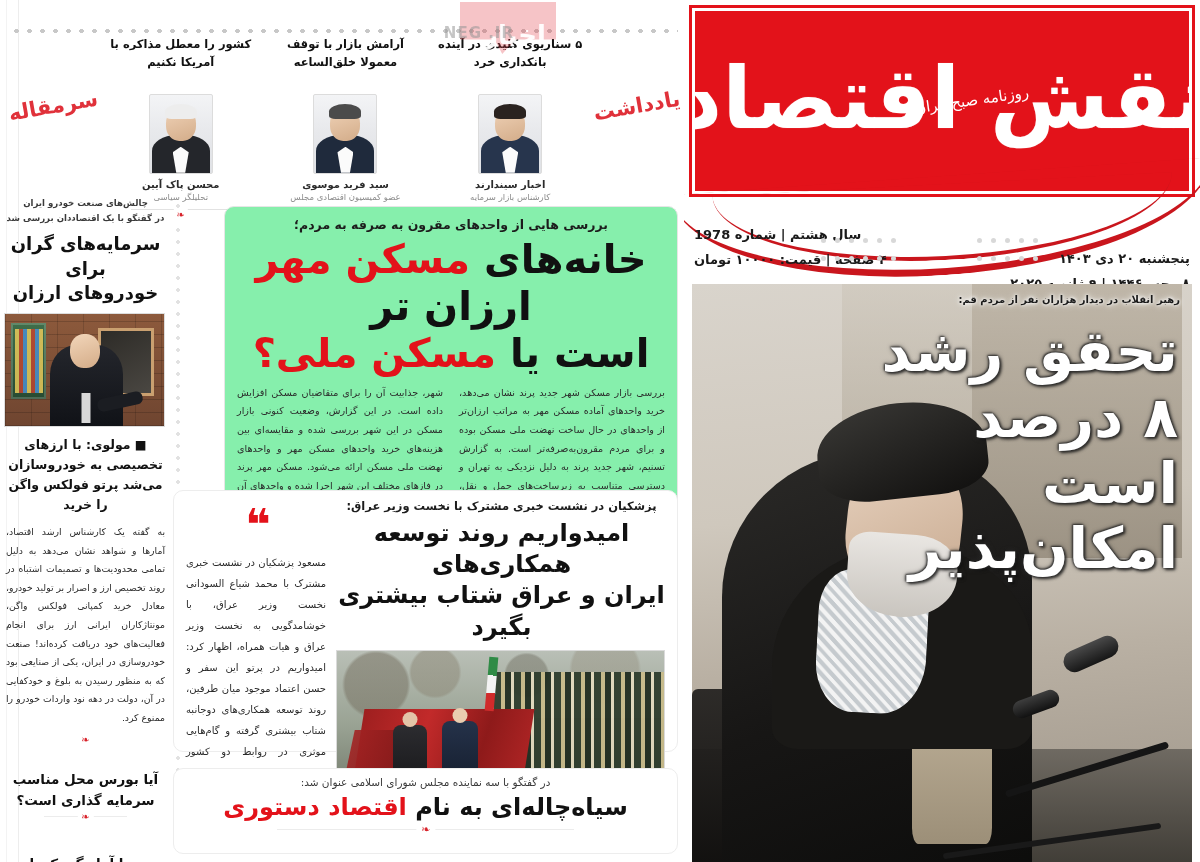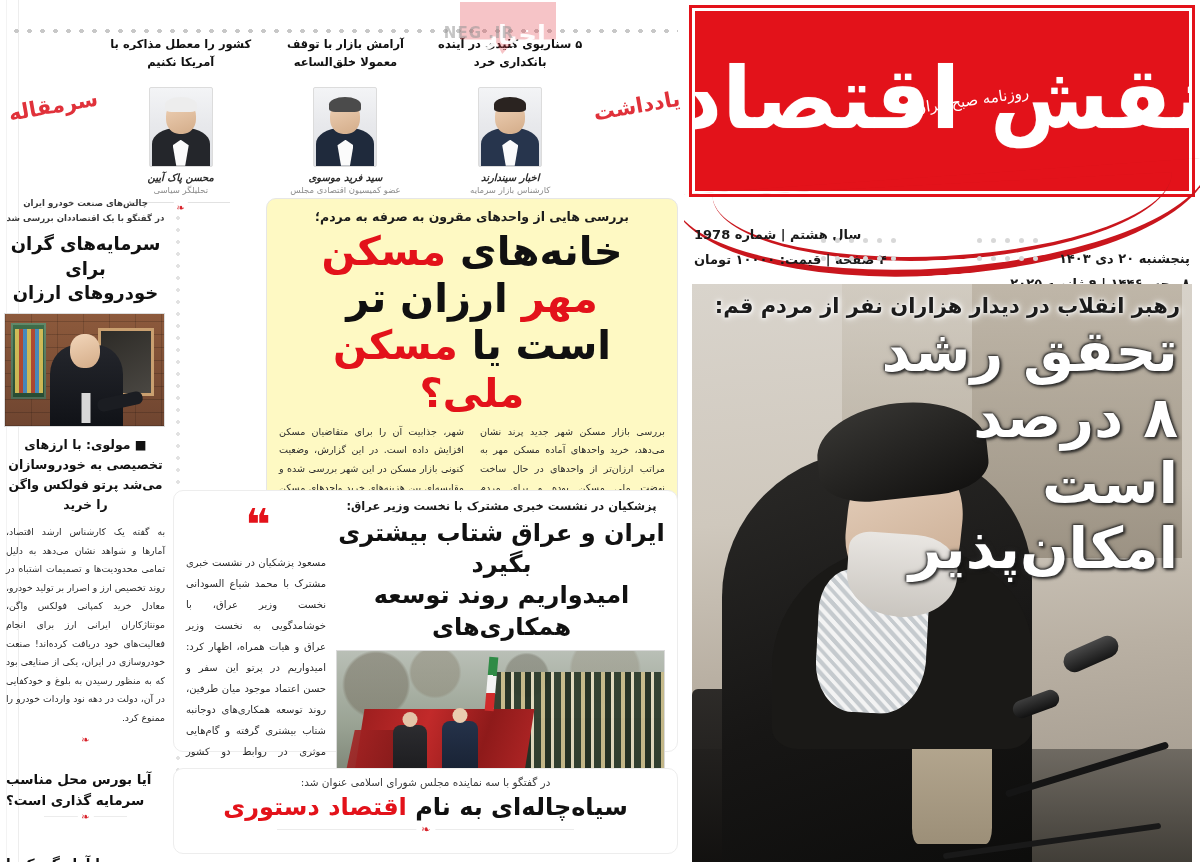--- a/index.html
+++ b/index.html
@@ -143,21 +143,21 @@
     border-radius:9px;transform:rotate(-20deg);
   }
   .chair{
     position:absolute;left:0%;bottom:2%;width:26%;height:30%;
     background:linear-gradient(180deg,#262422,#0f0e0d);
     border-radius:6px 10px 0 0;opacity:.95;
   }
 
   .hero-kicker{
     position:absolute;top:10px;right:12px;
-    font-size:21px;font-weight:bold;color:#1b1b1b;
+    font-size:10px;font-weight:bold;color:#1b1b1b;
     text-shadow:0 0 5px #fff,0 0 9px #fff,0 0 3px #fff;
     letter-spacing:-.2px;white-space:nowrap;
   }
   .hero-title{
     position:absolute;top:36px;right:14px;width:300px;
     text-align:right;font-size:57px;font-weight:bold;line-height:1.12;
     color:#fff;
     text-shadow:
       0 0 2px #2b2b2b,0 0 5px #3a3a3a,2px 2px 3px rgba(0,0,0,.75),
       -1px -1px 2px rgba(0,0,0,.6);
@@ -201,21 +201,21 @@
     flex:0 0 72px;display:flex;align-items:center;justify-content:center;
     padding-top:58px;
   }
   .op-label span{
     color:#e0313a;font-size:21px;font-weight:bold;
     transform:rotate(-10deg);white-space:nowrap;
   }
   .op-card{flex:1 1 0;padding:0 7px;text-align:center;position:relative;}
   .op-title{
     font-size:11.5px;font-weight:bold;line-height:1.55;color:#111;
-    min-height:34px;margin-bottom:15px;letter-spacing:-.2px;
+    min-height:34px;margin-bottom:22px;letter-spacing:-.2px;
   }
   .op-photo{
     width:62px;height:78px;margin:0 auto 5px auto;border:1px solid #dcdcdc;
     background:linear-gradient(180deg,#f3f4f6 0%,#e8e9ec 46%,#dfe1e5 100%);
     position:relative;overflow:hidden;border-radius:2px;
   }
   .op-photo .face{
     position:absolute;left:50%;top:16%;transform:translateX(-50%);
     width:30px;height:34px;border-radius:48% 48% 44% 44%;
     background:linear-gradient(160deg,#f0d3b8,#d3ac89);
@@ -226,34 +226,34 @@
   }
   .op-photo .torso{
     position:absolute;left:50%;bottom:0;transform:translateX(-50%);
     width:58px;height:38px;border-radius:42% 42% 0 0;
   }
   .op-photo .shirt{
     position:absolute;left:50%;bottom:0;transform:translateX(-50%);
     width:16px;height:26px;background:#fbfbfb;
     clip-path:polygon(50% 0,100% 22%,78% 100%,22% 100%,0 22%);
   }
-  .op-name{font-size:10px;font-weight:bold;color:#2b2b2b;margin-top:2px;font-style:italic;}
+  .op-name{font-size:10px;font-weight:bold;color:#2b2b2b;margin-top:2px;}
   .op-role{font-size:8.5px;color:#8c8c8c;margin-top:2px;line-height:1.4;}
   .op-sep{
     margin:5px auto 0 auto;width:66%;border-top:1px solid #e2e2e2;position:relative;height:11px;
   }
   .op-sep::after{
     content:"❧";position:absolute;left:50%;top:-1px;transform:translateX(-50%);
     color:#d8222a;font-size:10px;background:#fff;padding:0 3px;
   }
 
   
   .lead-box{
-    position:absolute;top:198px;right:6px;width:412px;
-    border:1px solid #e6e6e6;border-radius:10px;background:#fef9c3;
+    position:absolute;top:206px;right:6px;width:454px;
+    border:1px solid #e6e6e6;border-radius:10px;background:#86efac;
     padding:8px 12px 10px 12px;box-sizing:border-box;z-index:2;
   }
   .lead-kicker{
     text-align:center;font-size:12.5px;font-weight:bold;color:#1c1c1c;margin:2px 0 4px 0;
   }
   .lead-title{
     text-align:center;font-size:40px;font-weight:bold;line-height:1.18;
     color:#111;letter-spacing:-1.4px;margin-bottom:4px;
   }
   .lead-title .hl{color:#e3121a;}
@@ -411,21 +411,21 @@
     position:absolute;left:58%;bottom:16%;width:46px;height:13px;
     background:#1b1d22;transform:rotate(-12deg);border-radius:6px;
   }
   .mc-sub{
     font-size:12.5px;font-weight:bold;line-height:1.6;text-align:center;
     color:#111;margin:8px 0 8px 0;
   }
   .mc-body{font-size:9.3px;line-height:2.0;text-align:justify;color:#2b2b2b;}
   .mc-mark{text-align:center;color:#d8222a;font-size:10px;margin:6px 0 4px 0;}
   .mc-item{
-    font-size:13.5px;font-weight:bold;line-height:1.55;text-align:left;
+    font-size:13.5px;font-weight:bold;line-height:1.55;text-align:center;
     color:#111;margin:24px 0 6px 0;letter-spacing:-.4px;
   }
   .mc-rule{
     width:52%;margin:0 auto;border-top:1px solid #ececec;position:relative;height:12px;
   }
   .mc-rule::after{
     content:"❧";position:absolute;left:50%;top:-6px;transform:translateX(-50%);
     color:#d8222a;font-size:10px;background:#fff;padding:0 4px;
   }
   .vert-dots{
@@ -594,22 +594,22 @@
           <div class="lead-col">شهر، جذابیت آن را برای متقاضیان مسکن افزایش داده است. در این گزارش، وضعیت کنونی بازار مسکن در این شهر بررسی شده و مقایسه‌ای بین هزینه‌های خرید واحدهای مسکن مهر و واحدهای نهضت ملی مسکن ارائه می‌شود. مسکن مهر پرند در فازهای مختلف این شهر اجرا شده و واحدهای آن عمدتاً آماده سکونت هستند. این واحدها معمولاً دارای امکانات اولیه نظیر آسانسور، پارکینگ و دسترسی به امکانات شهری هستند.</div>
         </div>
         <div class="lead-mark">❧</div>
       </div>
 
       <div class="story2">
         <div class="s2-flex">
           <div class="s2-main">
             <div class="s2-kicker">پزشکیان در نشست خبری مشترک با نخست وزیر عراق:</div>
             <div class="s2-title">
+              <div>امیدواریم روند توسعه همکاری‌های</div>
               <div>ایران و عراق شتاب بیشتری بگیرد</div>
-              <div>امیدواریم روند توسعه همکاری‌های</div>
             </div>
             <div class="s2-photo">
               <div class="s2-trees"></div>
               <div class="s2-ground"></div>
               <div class="s2-guards"></div>
               <div class="s2-carpet"></div>
               <div class="s2-carpet2"></div>
               <div class="s2-flag"></div>
               <div class="s2-fig-a"></div>
               <div class="s2-fig-b"></div>

